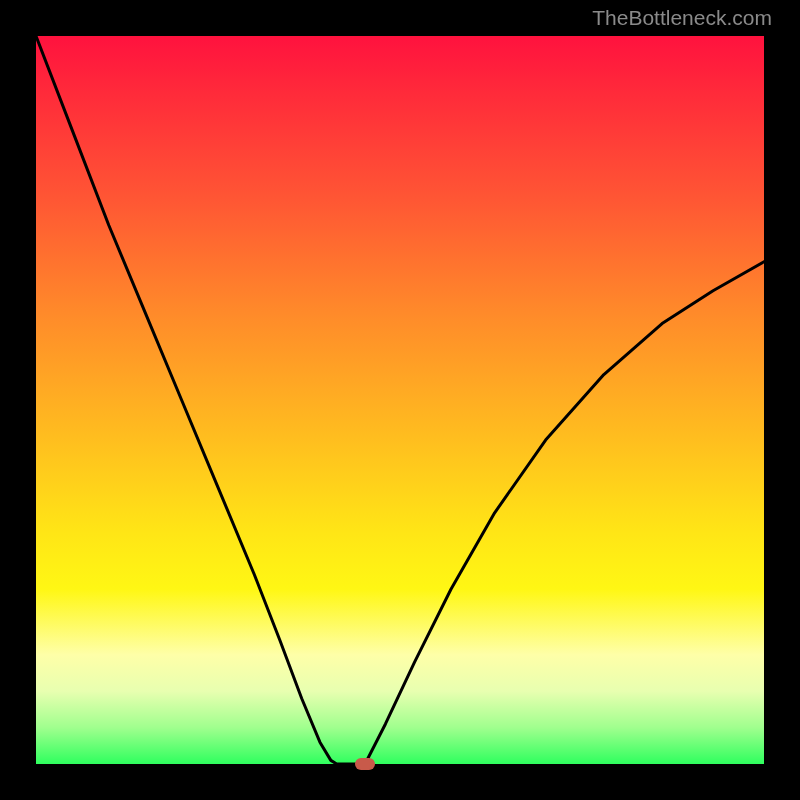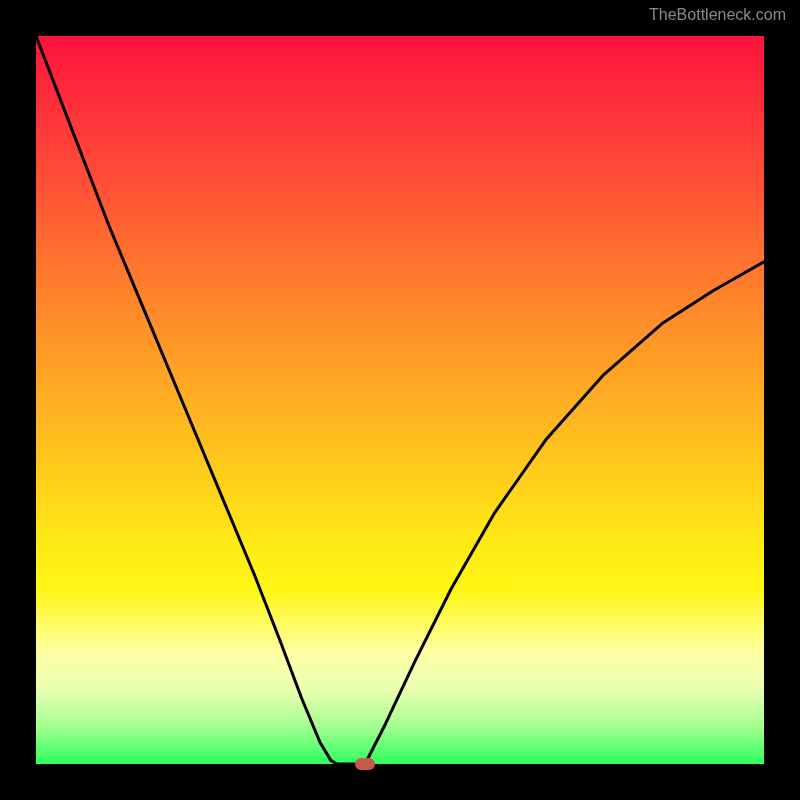--- a/index.html
+++ b/index.html
@@ -53,23 +53,23 @@
     position: absolute;
     width: 20px;
     height: 12px;
     background: #c85a4a;
     border-radius: 6px;
     transform: translate(-50%, -50%);
   }
   .watermark {
     position: absolute;
     top: 6px;
-    right: 14px;
+    right: 28px;
     color: #8a8a8a;
-    font-size: 16px;
+    font-size: 21px;
     font-weight: 400;
     white-space: nowrap;
   }
 </style>
 </head>
 <body>
 
 <div class="frame">
   <div class="plot-area">
     <svg class="curve" viewBox="0 0 728 728" preserveAspectRatio="none">

